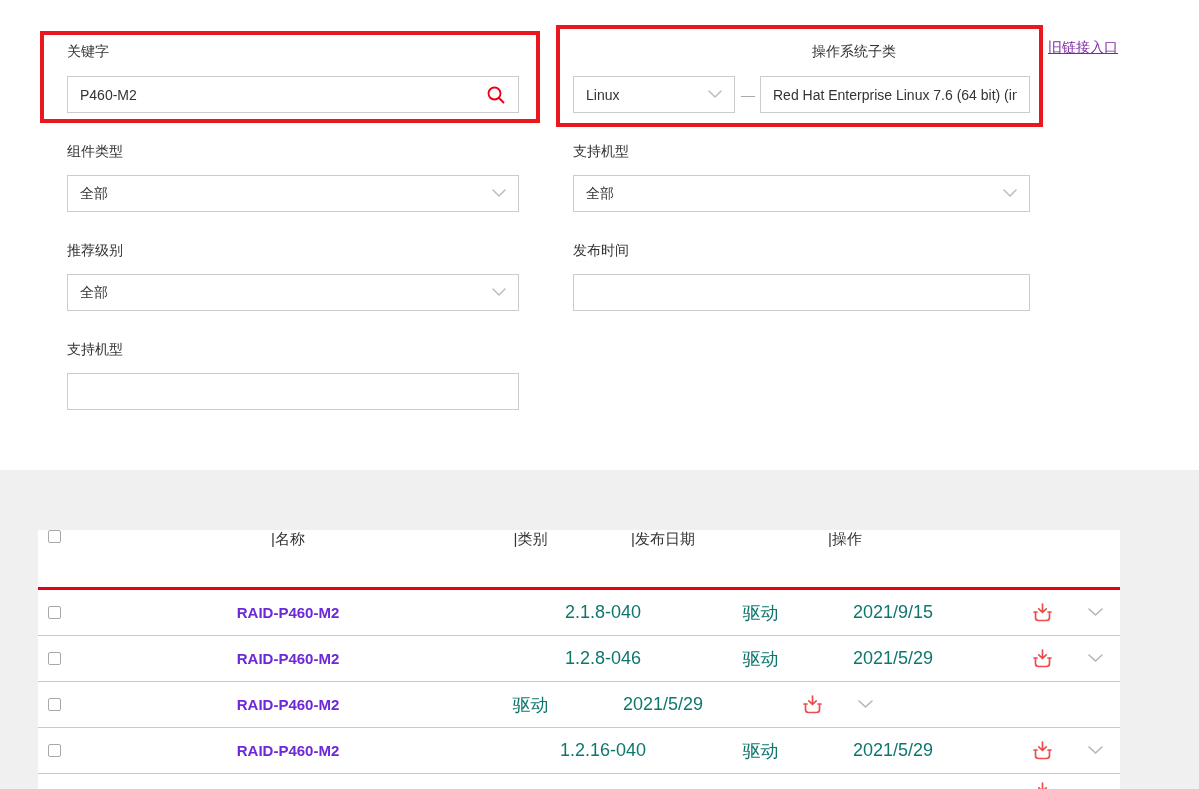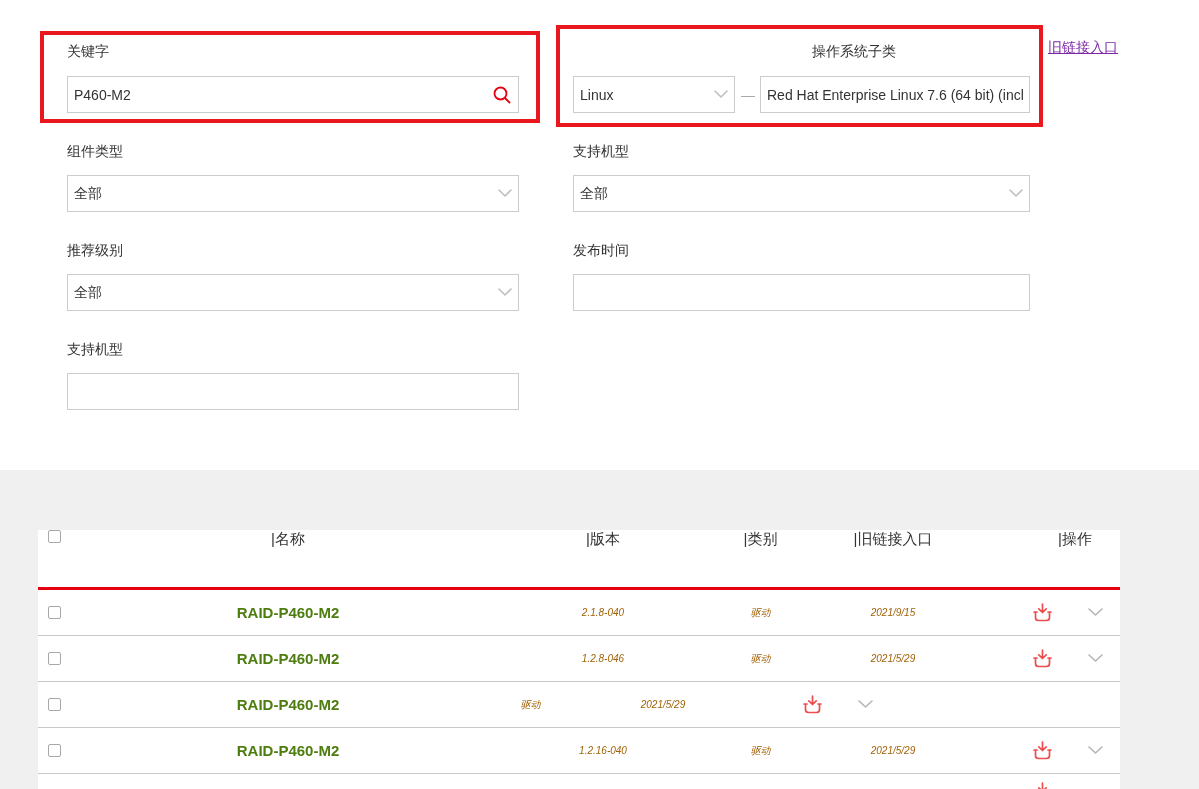--- a/index.html
+++ b/index.html
@@ -3,21 +3,21 @@
 <meta charset="utf-8">
 <style>
   * { margin:0; padding:0; box-sizing:border-box; }
   html,body { width:1199px; height:789px; overflow:hidden; background:#fff;
               font-family:"Liberation Sans","DejaVu Sans",sans-serif; }
   .page { position:relative; width:1199px; height:789px; background:#fff; }
 
   
   .f-label { position:absolute; font-size:14px; color:#333; }
   .box { position:absolute; height:37px; border:1px solid #ccc; background:#fff;
-         display:flex; align-items:center; padding:0 6px; font-size:14px; color:#333; }
+         display:flex; align-items:center; padding:0 12px; font-size:14px; color:#333; }
   .box .val { flex:1; white-space:nowrap; overflow:hidden; }
   .box input { border:none; outline:none; flex:1; font-size:14px; color:#333;
                font-family:inherit; background:transparent; }
   .chev { flex:0 0 auto; margin-left:8px; display:flex; }
   .dash { position:absolute; color:#aaa; font-size:14px; }
 
   .ann { position:absolute; border:4px solid #e8181e; pointer-events:none; z-index:50; }
 
   .legacy { position:absolute; left:1048px; top:39px; font-size:14px; color:#7c26a6;
             text-decoration:underline; cursor:pointer; }
@@ -28,22 +28,22 @@
          background:#fff; overflow:hidden; }
   .thead { display:flex; align-items:flex-start; height:60px; border-bottom:3px solid #e60012; }
   .th { font-size:15px; color:#333; font-weight:500; text-align:center; }
   .row { display:flex; align-items:center; height:46px; border-bottom:1px solid #c9c9c9; }
   .c-check { width:50px; display:flex; align-items:center; padding-left:10px; }
   .c-name { width:400px; text-align:center; }
   .c-ver  { width:230px; text-align:center; }
   .c-cat  { width:85px;  text-align:center; }
   .c-date { width:180px; text-align:center; }
   .c-act  { flex:1; display:flex; align-items:center; padding-left:48px; gap:34px; }
-  .row .c-name { font-weight:bold; color:#4d7c0f; font-size:15px; }
-  .row .c-ver, .row .c-cat, .row .c-date { color:#a16207; font-size:10px;font-style:italic; }
+  .row .c-name { font-weight:bold; color:#6d28d9; font-size:15px; }
+  .row .c-ver, .row .c-cat, .row .c-date { color:#0f766e; font-size:18px; }
   .checkbox { width:13px; height:13px; border:1px solid #a8a8a8; border-radius:2px;
               background:#fff; display:inline-block; cursor:pointer; }
   .icon-btn { display:flex; cursor:pointer; }
   .row-partial { display:flex; height:46px; }
   .row-partial .c-act { align-items:flex-start; padding-top:7px; }
 </style>
 </head>
 <body>
 
 <div class="page">
@@ -120,23 +120,22 @@
     <input value="" style="">
   </div>
 
   <div class="results">
     <div class="tbl">
       <div class="thead">
         <div class="c-check">
             <span class="checkbox"></span>
           </div>
         <div class="th c-name">|名称</div>
-        <div class="th c-ver">|版本</div>
         <div class="th c-cat">|类别</div>
-        <div class="th c-date">|旧链接入口</div>
+        <div class="th c-date">|发布日期</div>
         <div class="th c-act" style="padding-left:75px;">|操作</div>
       </div>
 
       <div id="table-body">
   <div class="row">
     <div class="c-check">
               <span class="checkbox"></span>
             </div>
     <div class="c-name">RAID-P460-M2</div>
     <div class="c-ver">2.1.8-040</div>

